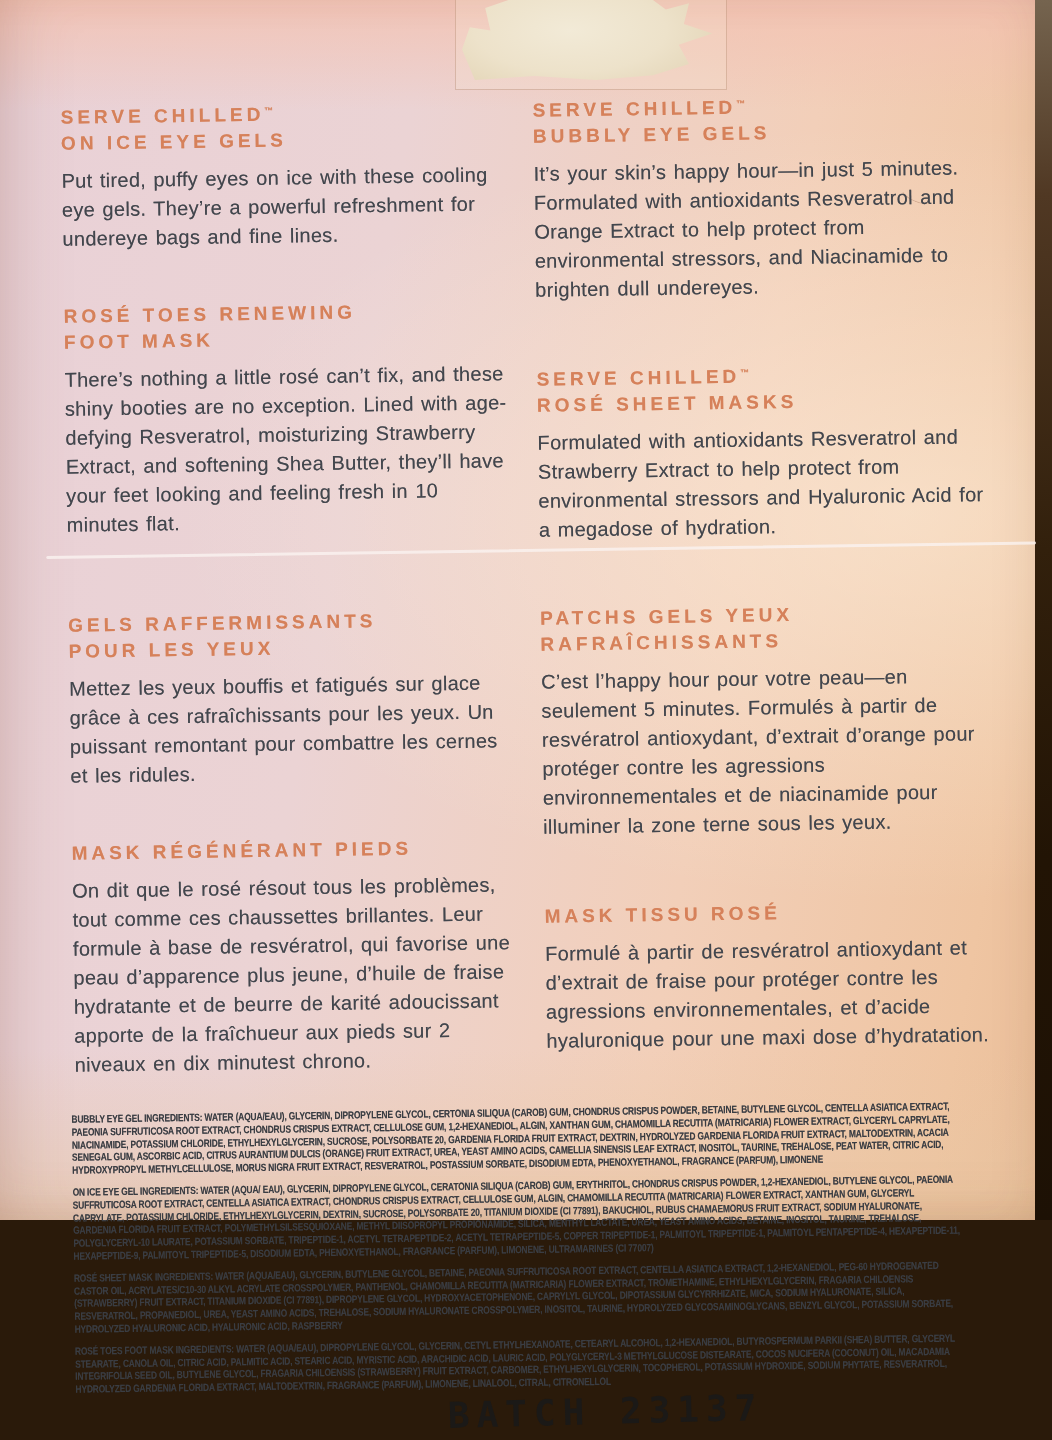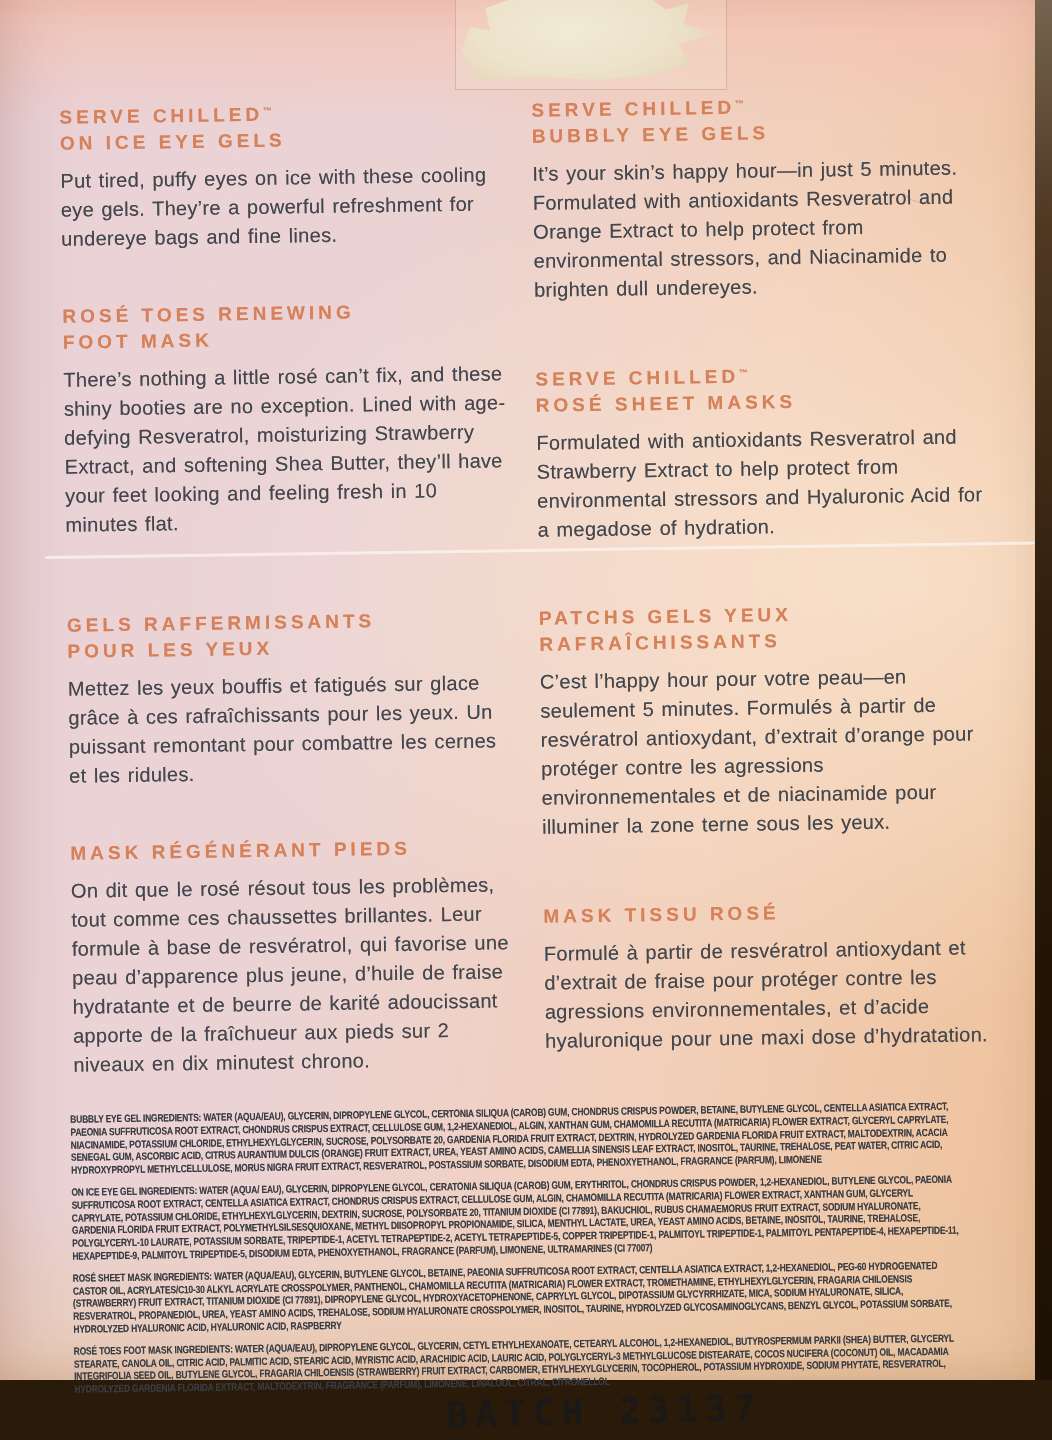--- a/index.html
+++ b/index.html
@@ -2,21 +2,21 @@
 <html><head>
 <meta charset="utf-8">
 <style>
   * { box-sizing: border-box; }
   html, body { margin: 0; padding: 0; }
   body {
     width: 1052px; height: 1440px; overflow: hidden;
     font-family: "Liberation Sans", sans-serif;
     background: #2a1a0a;
   }
-  #root { position: relative; width: 1052px; height: 1380px; }
+  #root { position: relative; width: 1052px; height: 1220px; }
 
   
   .box {
     position: absolute; inset: 0;
     background:
       linear-gradient(180deg, rgba(243,194,177,0.85) 0%, rgba(243,194,177,0) 9%),
       linear-gradient(0deg, rgba(231,198,162,0.55) 0%, rgba(231,198,162,0) 14%),
       radial-gradient(120% 55% at 86% 42%, rgba(255,243,224,0.50) 0%, rgba(255,243,224,0) 58%),
       linear-gradient(100deg, #e9d1d7 0%, #ebd3d4 34%, #f2cfb9 66%, #efc5a2 90%, #e9bd98 100%);
     box-shadow: inset 45px 0 70px -45px rgba(130,75,60,0.28),

